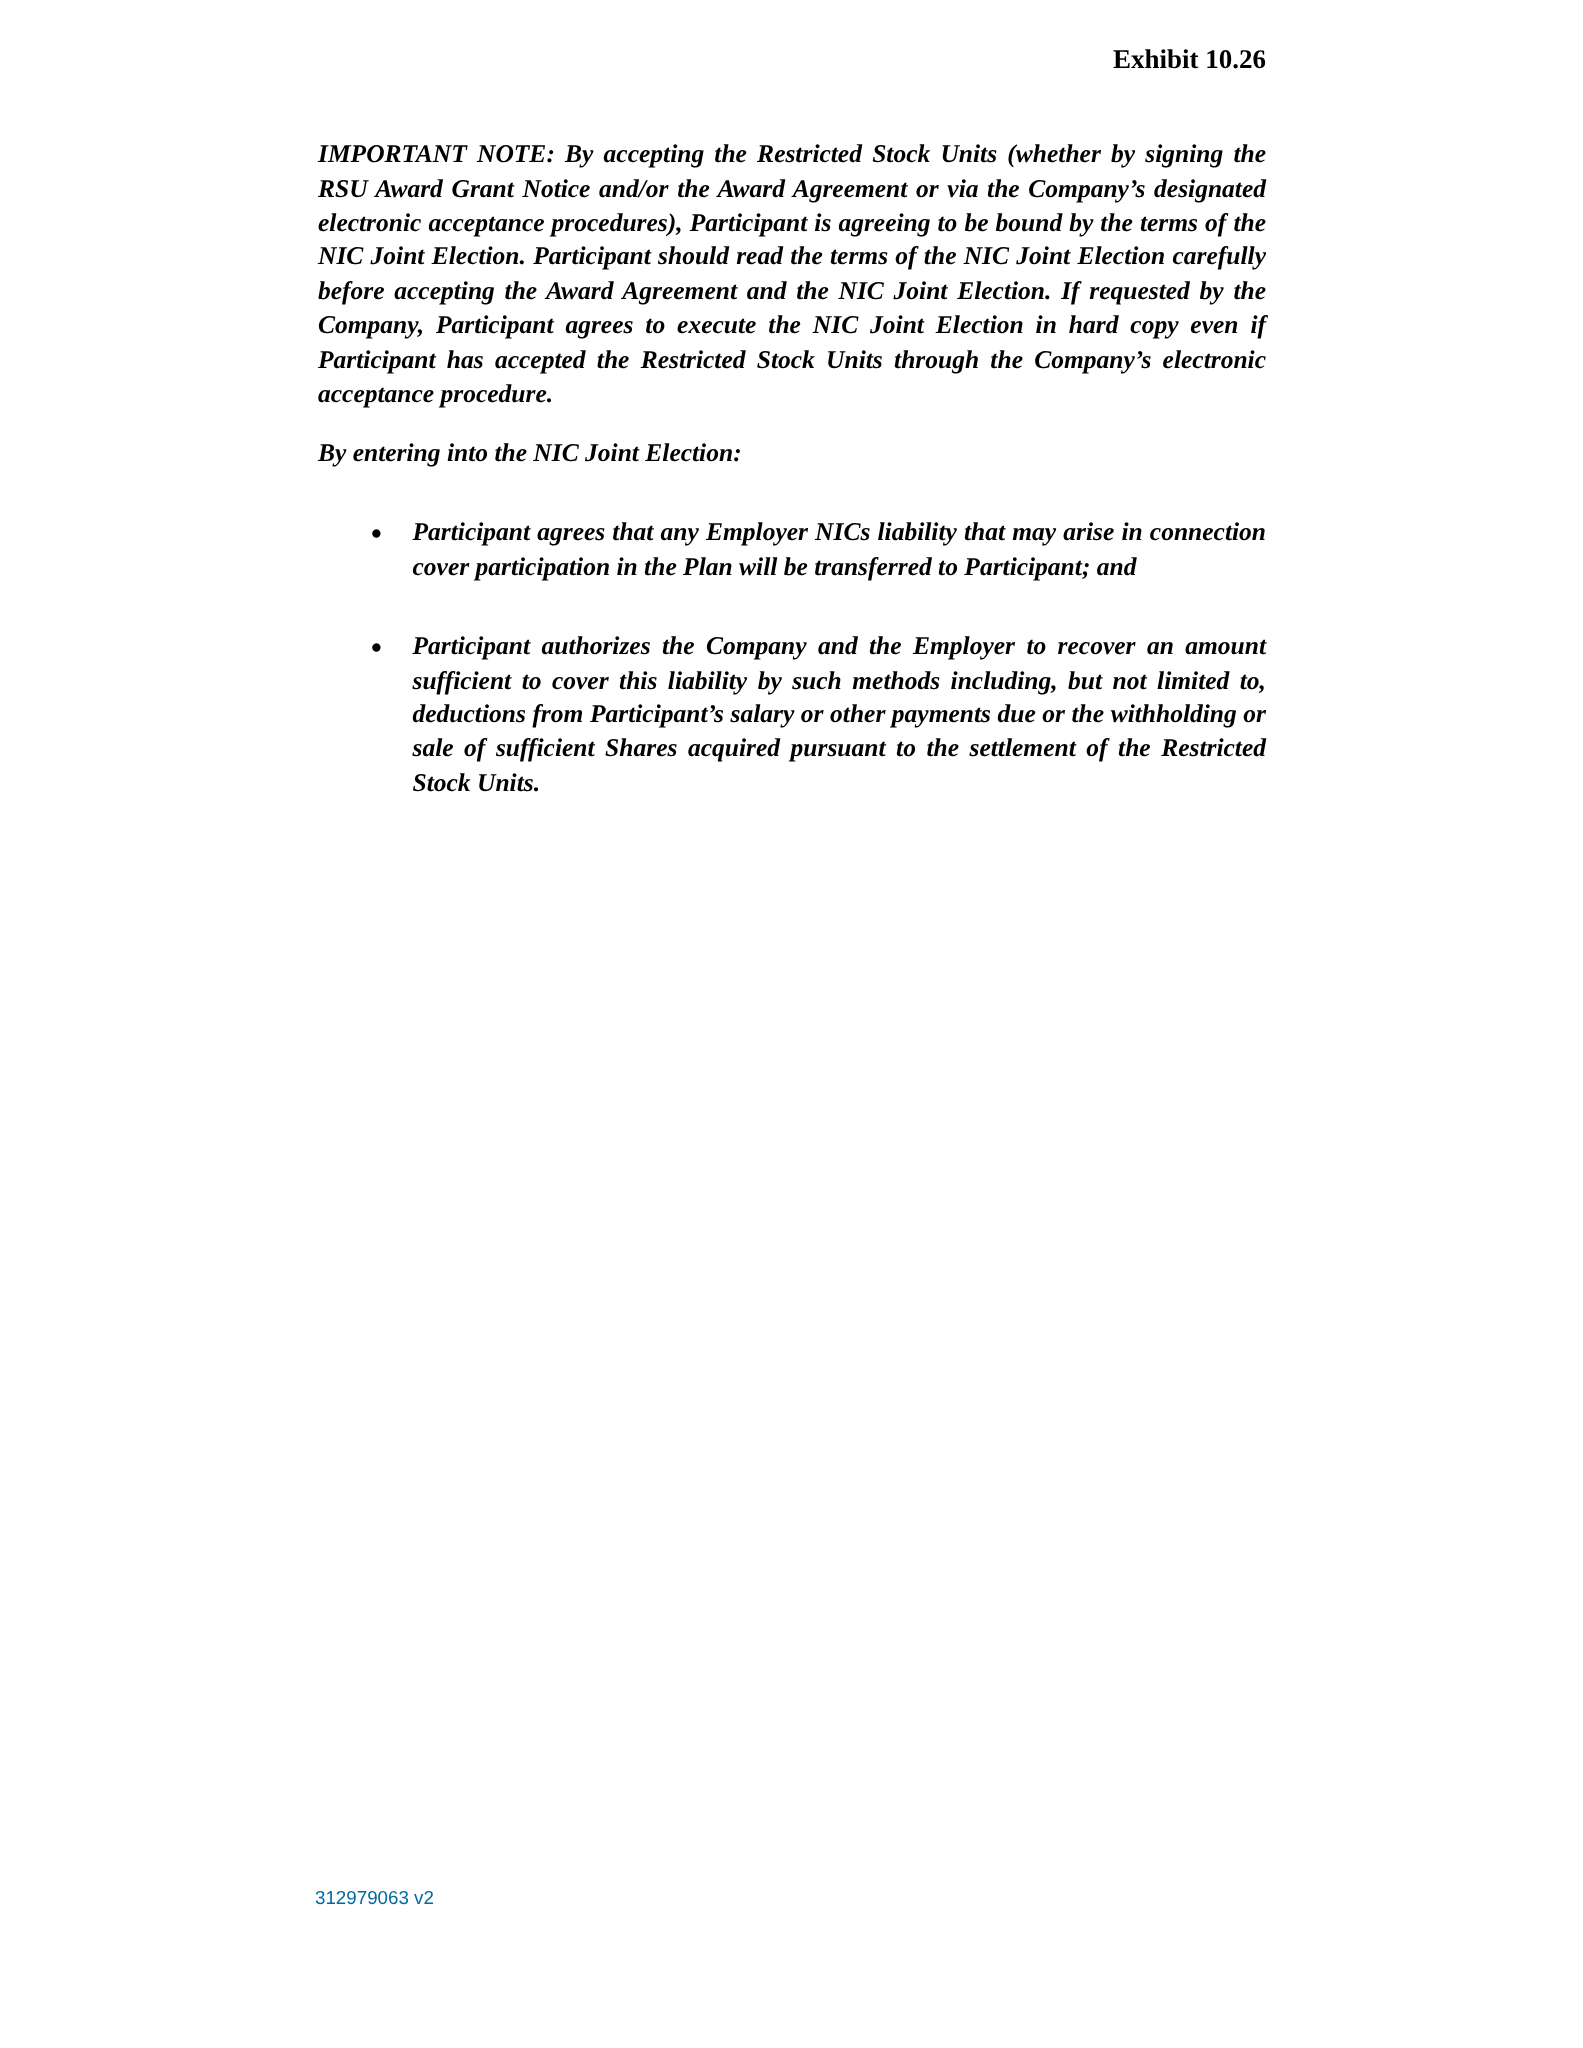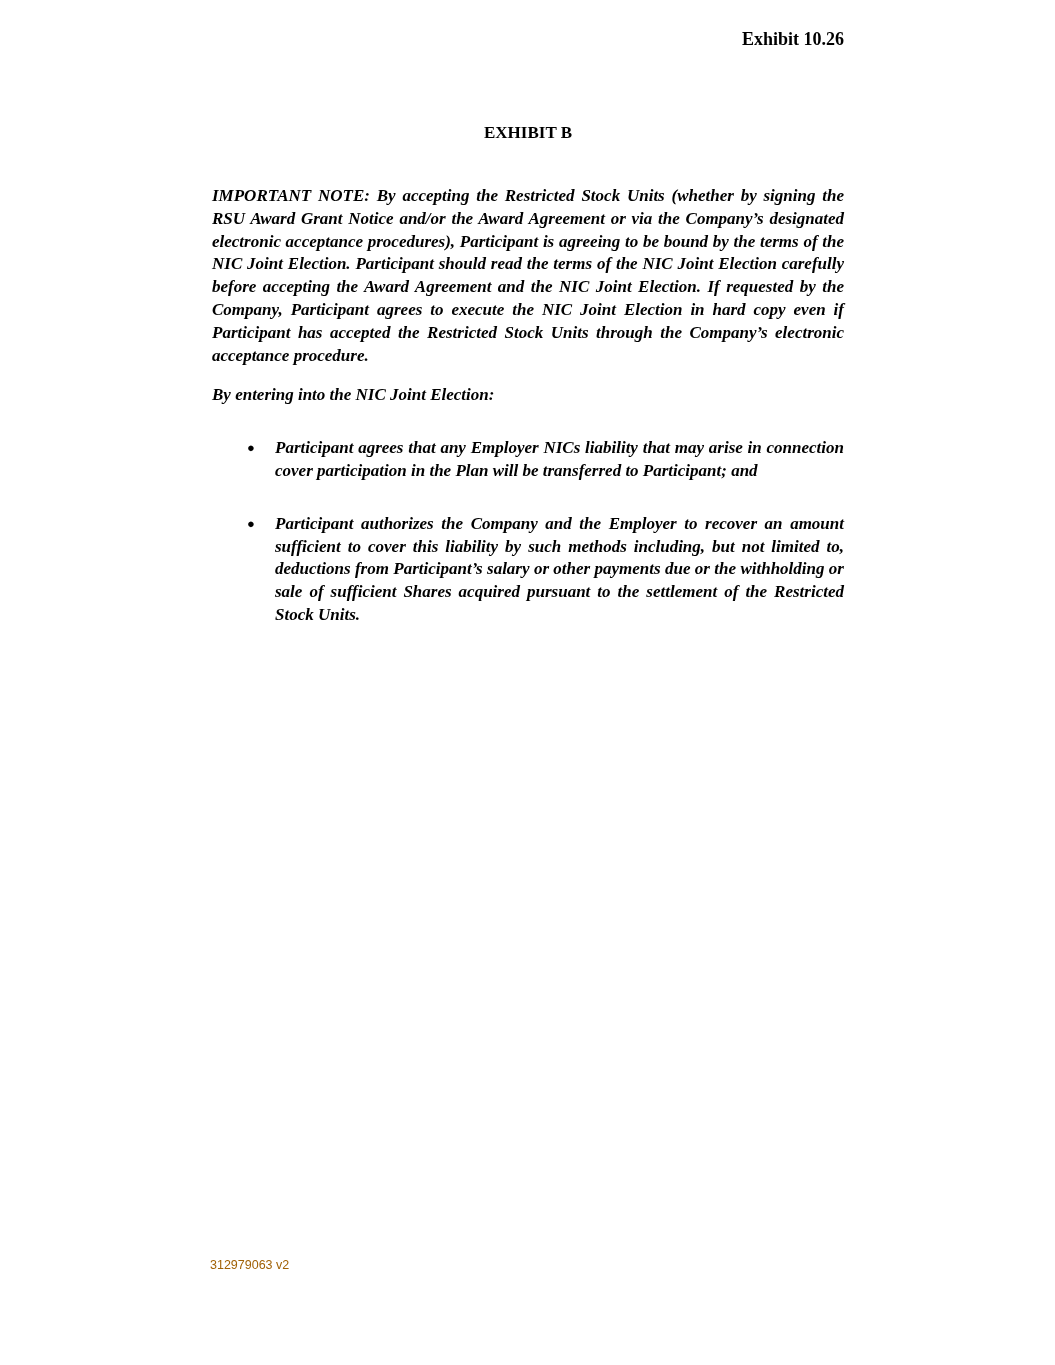--- a/index.html
+++ b/index.html
@@ -67,32 +67,31 @@
     text-align: justify;
   }
   .doc-footer {
     position: absolute;
     left: 113px;
     top: 1258px;
     font-family: "Liberation Sans", sans-serif;
     font-size: 12.5px;
     font-weight: normal;
     font-style: normal;
-    color: #a16207;
+    color: #0369a1;
     line-height: 15px;
   }
 </style>
 </head>
 <body>
 
 <div class="page">
 
   <div class="exhibit-ref">Exhibit 10.26</div>
 
-  <div class="doc-heading">EXHIBIT B</div>
 
   <p class="body-text para-important">IMPORTANT NOTE:  By accepting the Restricted Stock Units (whether by signing the RSU Award Grant Notice and/or the Award Agreement or via the Company’s designated electronic acceptance procedures), Participant is agreeing to be bound by the terms of the NIC Joint Election.  Participant should read the terms of the NIC Joint Election carefully before accepting the Award Agreement and the NIC Joint Election.  If requested by the Company, Participant agrees to execute the NIC Joint Election in hard copy even if Participant has accepted the Restricted Stock Units through the Company’s electronic acceptance procedure.</p>
 
   <p class="body-text para-intro">By entering into the NIC Joint Election:</p>
 
   <ul class="bullet-list">
     <li class="bullet-item body-text">
       <span class="bullet-marker">●</span>
       <span class="bullet-text">Participant agrees that any Employer NICs liability that may arise in connection cover participation in the Plan will be transferred to Participant; and</span>
     </li>

